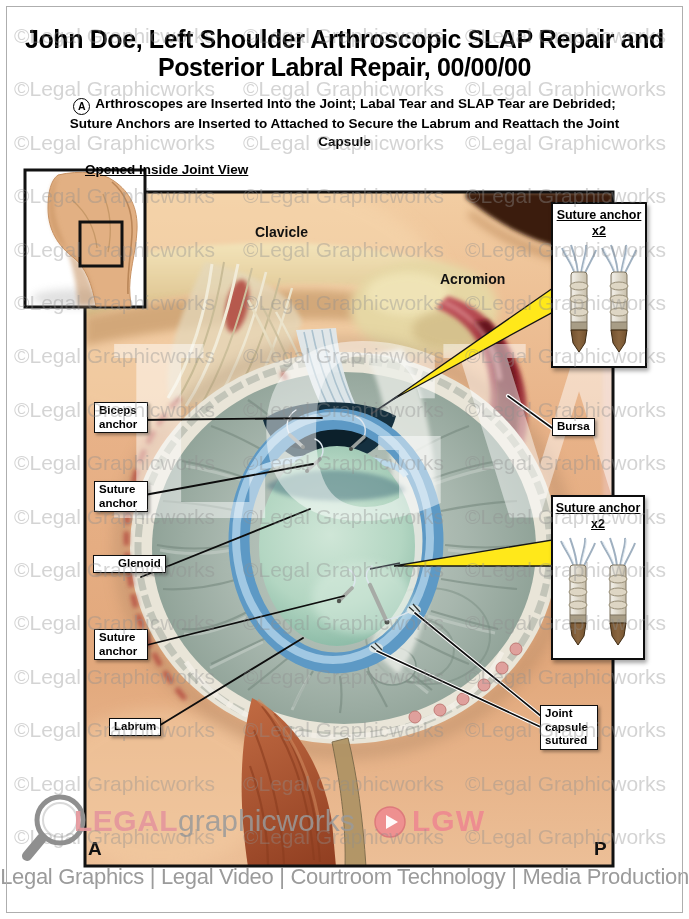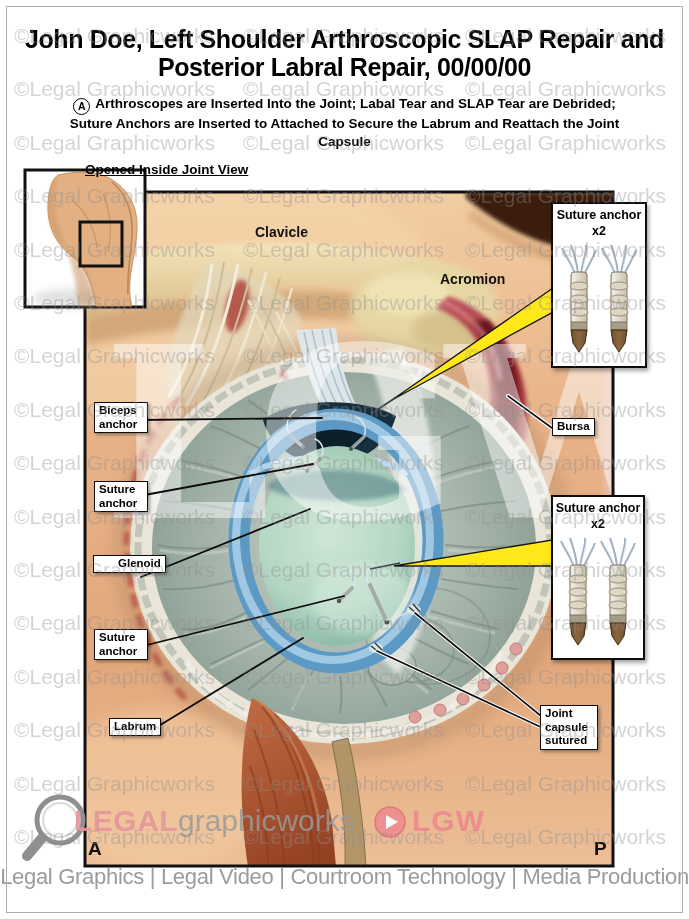--- a/index.html
+++ b/index.html
@@ -30,21 +30,21 @@
 
   
   .lbl{position:absolute;background:#fff;border:1.8px solid #0d0d0d;padding:1px 4px;
        font-size:11.5px;font-weight:bold;line-height:1.18;z-index:4;
        box-shadow:2px 2px 3px rgba(0,0,0,.35);}
   .plain{position:absolute;font-size:14px;font-weight:bold;z-index:4;color:#111;}
 
   
   .anchor-box{position:absolute;background:#fff;border:2.5px solid #0d0d0d;z-index:4;
        box-shadow:2px 3px 4px rgba(0,0,0,.35);text-align:center;}
-  .anchor-box .cap{font-size:12.5px;font-weight:bold;line-height:1.25;padding-top:4px;}
+  .anchor-box .cap{font-size:12.5px;font-weight:bold;line-height:1.25;padding-top:4px;text-decoration:underline;}
   .anchor-box svg{display:block;margin:2px auto 0;}
 
   
   .brand{position:absolute;left:0;top:0;width:689px;height:919px;z-index:5;pointer-events:none;}
   .brand span{position:absolute;top:806px;font-size:30px;line-height:1;}
   .b-legal{left:74px;font-weight:bold;color:#e5979d;opacity:.92;letter-spacing:.5px;}
   .b-gw{left:178px;color:#9a9a9a;opacity:.85;}
   .b-lgw{left:412px;font-weight:bold;color:#ee8b90;opacity:.95;letter-spacing:1px;}
   .b-mw{left:491px;color:#9a9a9a;opacity:.85;letter-spacing:1px;}
   .marker{position:absolute;font-size:19px;font-weight:bold;z-index:5;color:#111;}

